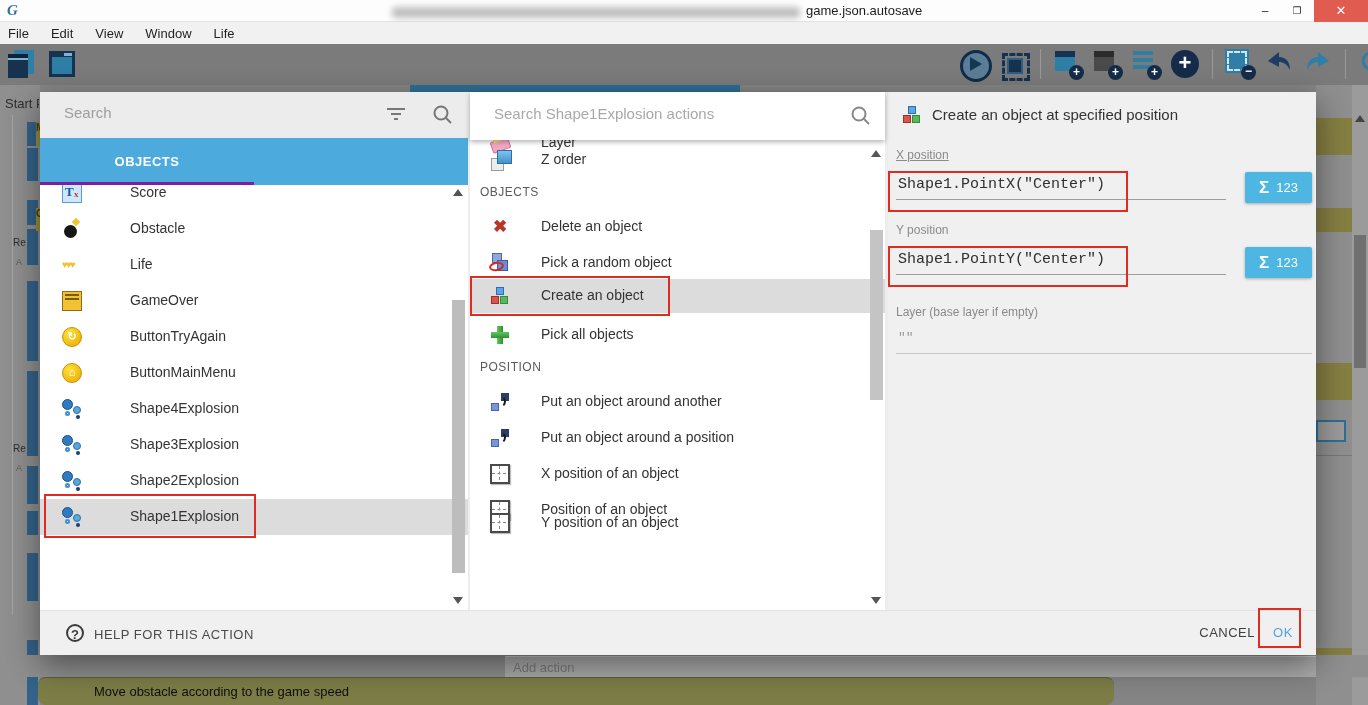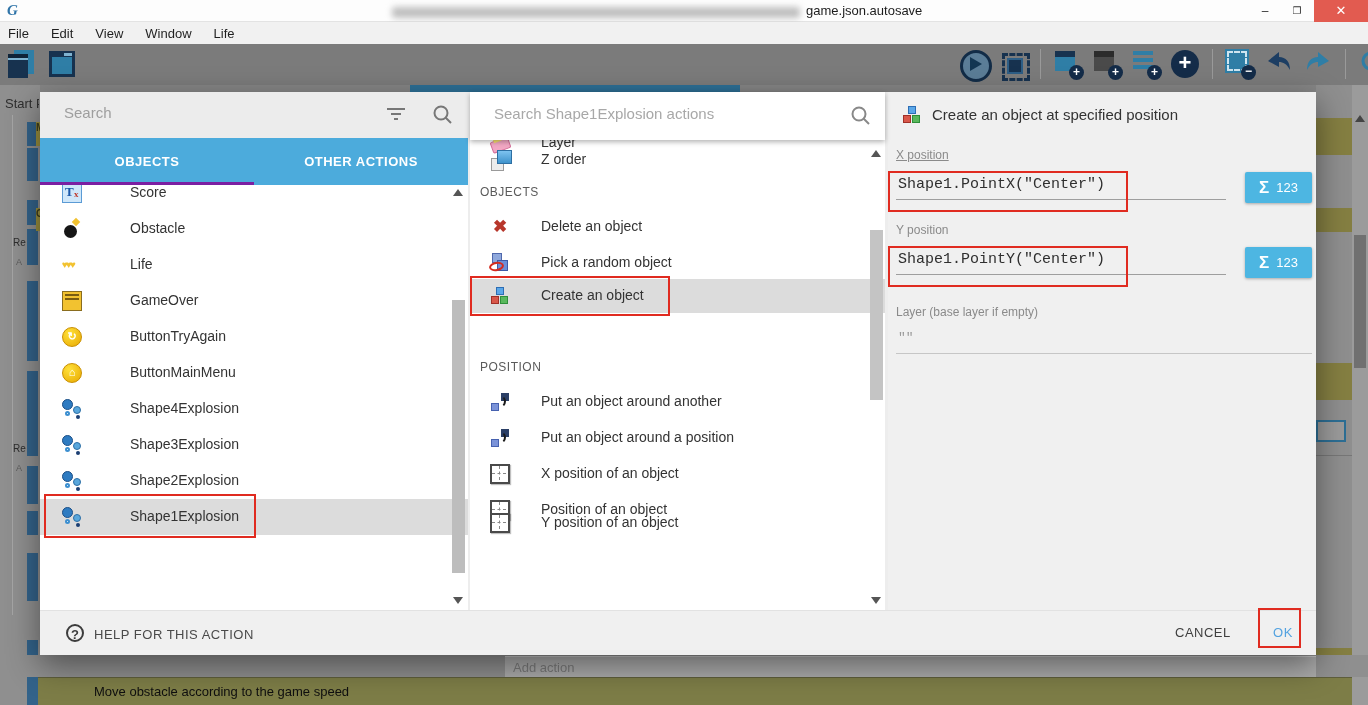--- a/index.html
+++ b/index.html
@@ -42,21 +42,21 @@
   
   .bgstrip { background:#8f8f8f; }
   .bluebar { left:27px; width:11px; background:#33638a; }
   .ybar { left:36px; width:4px; background:#9a8f3e; overflow:hidden; font:bold 10px/12px "Liberation Sans",sans-serif; color:#3c3c1e; }
   .frag { font-size:10px; color:#2d2d2d; }
   .treeline { background:#a5a5a5; }
   .tabtop { left:410px; top:85px; width:330px; height:7px; background:#2d6f95; }
   .starttab { left:5px; top:96px; font-size:13px; color:#2e2e2e; width:34px; overflow:hidden; white-space:nowrap; }
   .addactionrow { left:505px; top:656px; width:811px; height:21px; background:#ababab; border-top:1px solid #c7c7c7; }
   .addactiontext { left:8px; top:3px; font-size:13px; color:#7a7a7a; }
-  .oliverow { left:38px; top:677px; width:1314px; height:28px; background:#7d7d47; border-top:1px solid #5e5e3c; }
+  .oliverow { left:38px; top:677px; width:1076px; height:28px; background:#7d7d47; border-top:1px solid #5e5e3c;border-radius:8px; }
   .commenttext { left:56px; top:6px; font-size:13px; color:#0f0f0f; }
   .bg-scrollcol { left:1352px; top:85px; width:16px; height:620px; background:#9b9b9b; }
   .bg-thumb { left:2px; top:150px; width:12px; height:133px; background:#707070; }
   .oliveblock { left:0; width:36px; background:#857f42; }
   .bgbluebox { left:0; top:335px; width:30px; height:22px; border:2px solid #2d6f95; background:#9b9b9b; }
 
   
   .dialog { left:40px; top:92px; width:1276px; height:563px; background:#ededed; box-shadow:0 10px 30px rgba(0,0,0,.45); z-index:30; }
 
   
@@ -96,21 +96,21 @@
   .dp-value { position:absolute; font-family:"Liberation Mono",monospace; font-size:15px; color:#2f2f2f; border-bottom:1px solid #9e9e9e; padding:4px 2px 6px 2px; width:330px; }
   .dp-layerval { position:absolute; font-family:"Liberation Mono",monospace; font-size:13px; color:#9a9a9a; border-bottom:1px solid #c6c6c6; padding:2px 2px 8px 2px; width:416px; }
   .sigmabtn { position:absolute; width:67px; height:31px; background:#4db6e2; border-radius:2px; box-shadow:0 1px 3px rgba(0,0,0,.3); display:flex; align-items:center; justify-content:center; gap:7px; color:#fff; }
   .sigmabtn .sg { font-size:17px; font-weight:bold; }
   .sigmabtn .num { font-size:13px; }
 
   
   .footer { left:0; top:518px; width:1276px; height:45px; background:#f0f0f0; border-top:1px solid #e2e2e2; }
   .helpcirc { position:absolute; left:26px; top:13px; width:18px; height:18px; border:2px solid #3c3c3c; border-radius:50%; color:#3c3c3c; font:bold 13px/17px "Liberation Sans",sans-serif; text-align:center; }
   .helptext { position:absolute; left:54px; top:16px; font-size:13px; color:#4a4a4a; letter-spacing:.5px; }
-  .cancelbtn { position:absolute; left:1135px; top:14px; width:80px; text-align:left; font-size:13px; color:#3f3f3f; letter-spacing:.5px; }
+  .cancelbtn { position:absolute; left:1135px; top:14px; width:80px; text-align:right; font-size:13px; color:#3f3f3f; letter-spacing:.5px; }
   .okbtn { position:absolute; left:1223px; top:14px; width:40px; text-align:center; font-size:13px; color:#53a2e0; letter-spacing:.5px; }
 
   
   .oi { position:relative; width:20px; height:20px; }
   .oi-score { background:#cfe7fa; border:1px solid #5b9bd5; width:19px; height:17px; top:1px; font-family:"Liberation Serif",serif; }
   .oi-score .t { position:absolute; left:2px; top:0px; font:bold 13px "Liberation Serif",serif; color:#1a57a8; }
   .oi-score .x { position:absolute; left:11px; top:5px; font:bold 9px "Liberation Serif",serif; color:#c0392b; }
   .oi-bomb::before { content:""; position:absolute; left:2px; top:6px; width:13px; height:13px; background:#161616; border-radius:50%; }
   .oi-bomb::after { content:""; position:absolute; left:11px; top:0; width:6px; height:6px; background:#f2c230; transform:rotate(45deg); }
   .oi-life { color:#f2c230; font-size:10px; letter-spacing:-2px; line-height:20px; white-space:nowrap; }
@@ -279,21 +279,20 @@
     <div class="abs" style="left:392px;top:12px;">
       <svg width="22" height="22">
           <circle cx="9" cy="9" r="6.5" fill="none" stroke="#777" stroke-width="2"></circle>
           <line x1="13.5" y1="13.5" x2="19" y2="19" stroke="#777" stroke-width="2"></line>
         </svg>
     </div>
   </div>
 
   <div class="abs lp-tabs">
     <div class="lp-tab">OBJECTS</div>
-    <div class="lp-tab">OTHER ACTIONS</div>
   </div>
   <div class="abs lp-underline"></div>
 
   <div class="abs lp-list">
     <div class="abs objrow" style="top:-10px;">
       <span class="ic oi oi-score">
           <span class="t">T</span>
           <span class="x">x</span>
         </span>
       <span class="lbl">Score</span>
@@ -386,20 +385,24 @@
     </div>
     <div class="abs actrow selectedrow" style="top:187px;">
       <span class="ic ai ai-create">
           <i class="cb b"></i>
           <i class="cb r"></i>
           <i class="cb g"></i>
         </span>
       <span class="lbl">Create an object</span>
     </div>
     <div class="abs redbox" style="left:0;top:184px;width:200px;height:40px;"></div>
+    <div class="abs actrow" style="top:226px;">
+      <span class="ic ai ai-pickall"></span>
+      <span class="lbl">Pick all objects</span>
+    </div>
     <div class="abs acthdr sectionhdr" style="top:268px;">POSITION</div>
     <div class="abs actrow" style="top:293px;">
       <span class="ic ai ai-around">
           <i class="corner"></i>
           <i class="arc"></i>
           <i class="sq"></i>
         </span>
       <span class="lbl">Put an object around another</span>
     </div>
     <div class="abs actrow" style="top:329px;">

